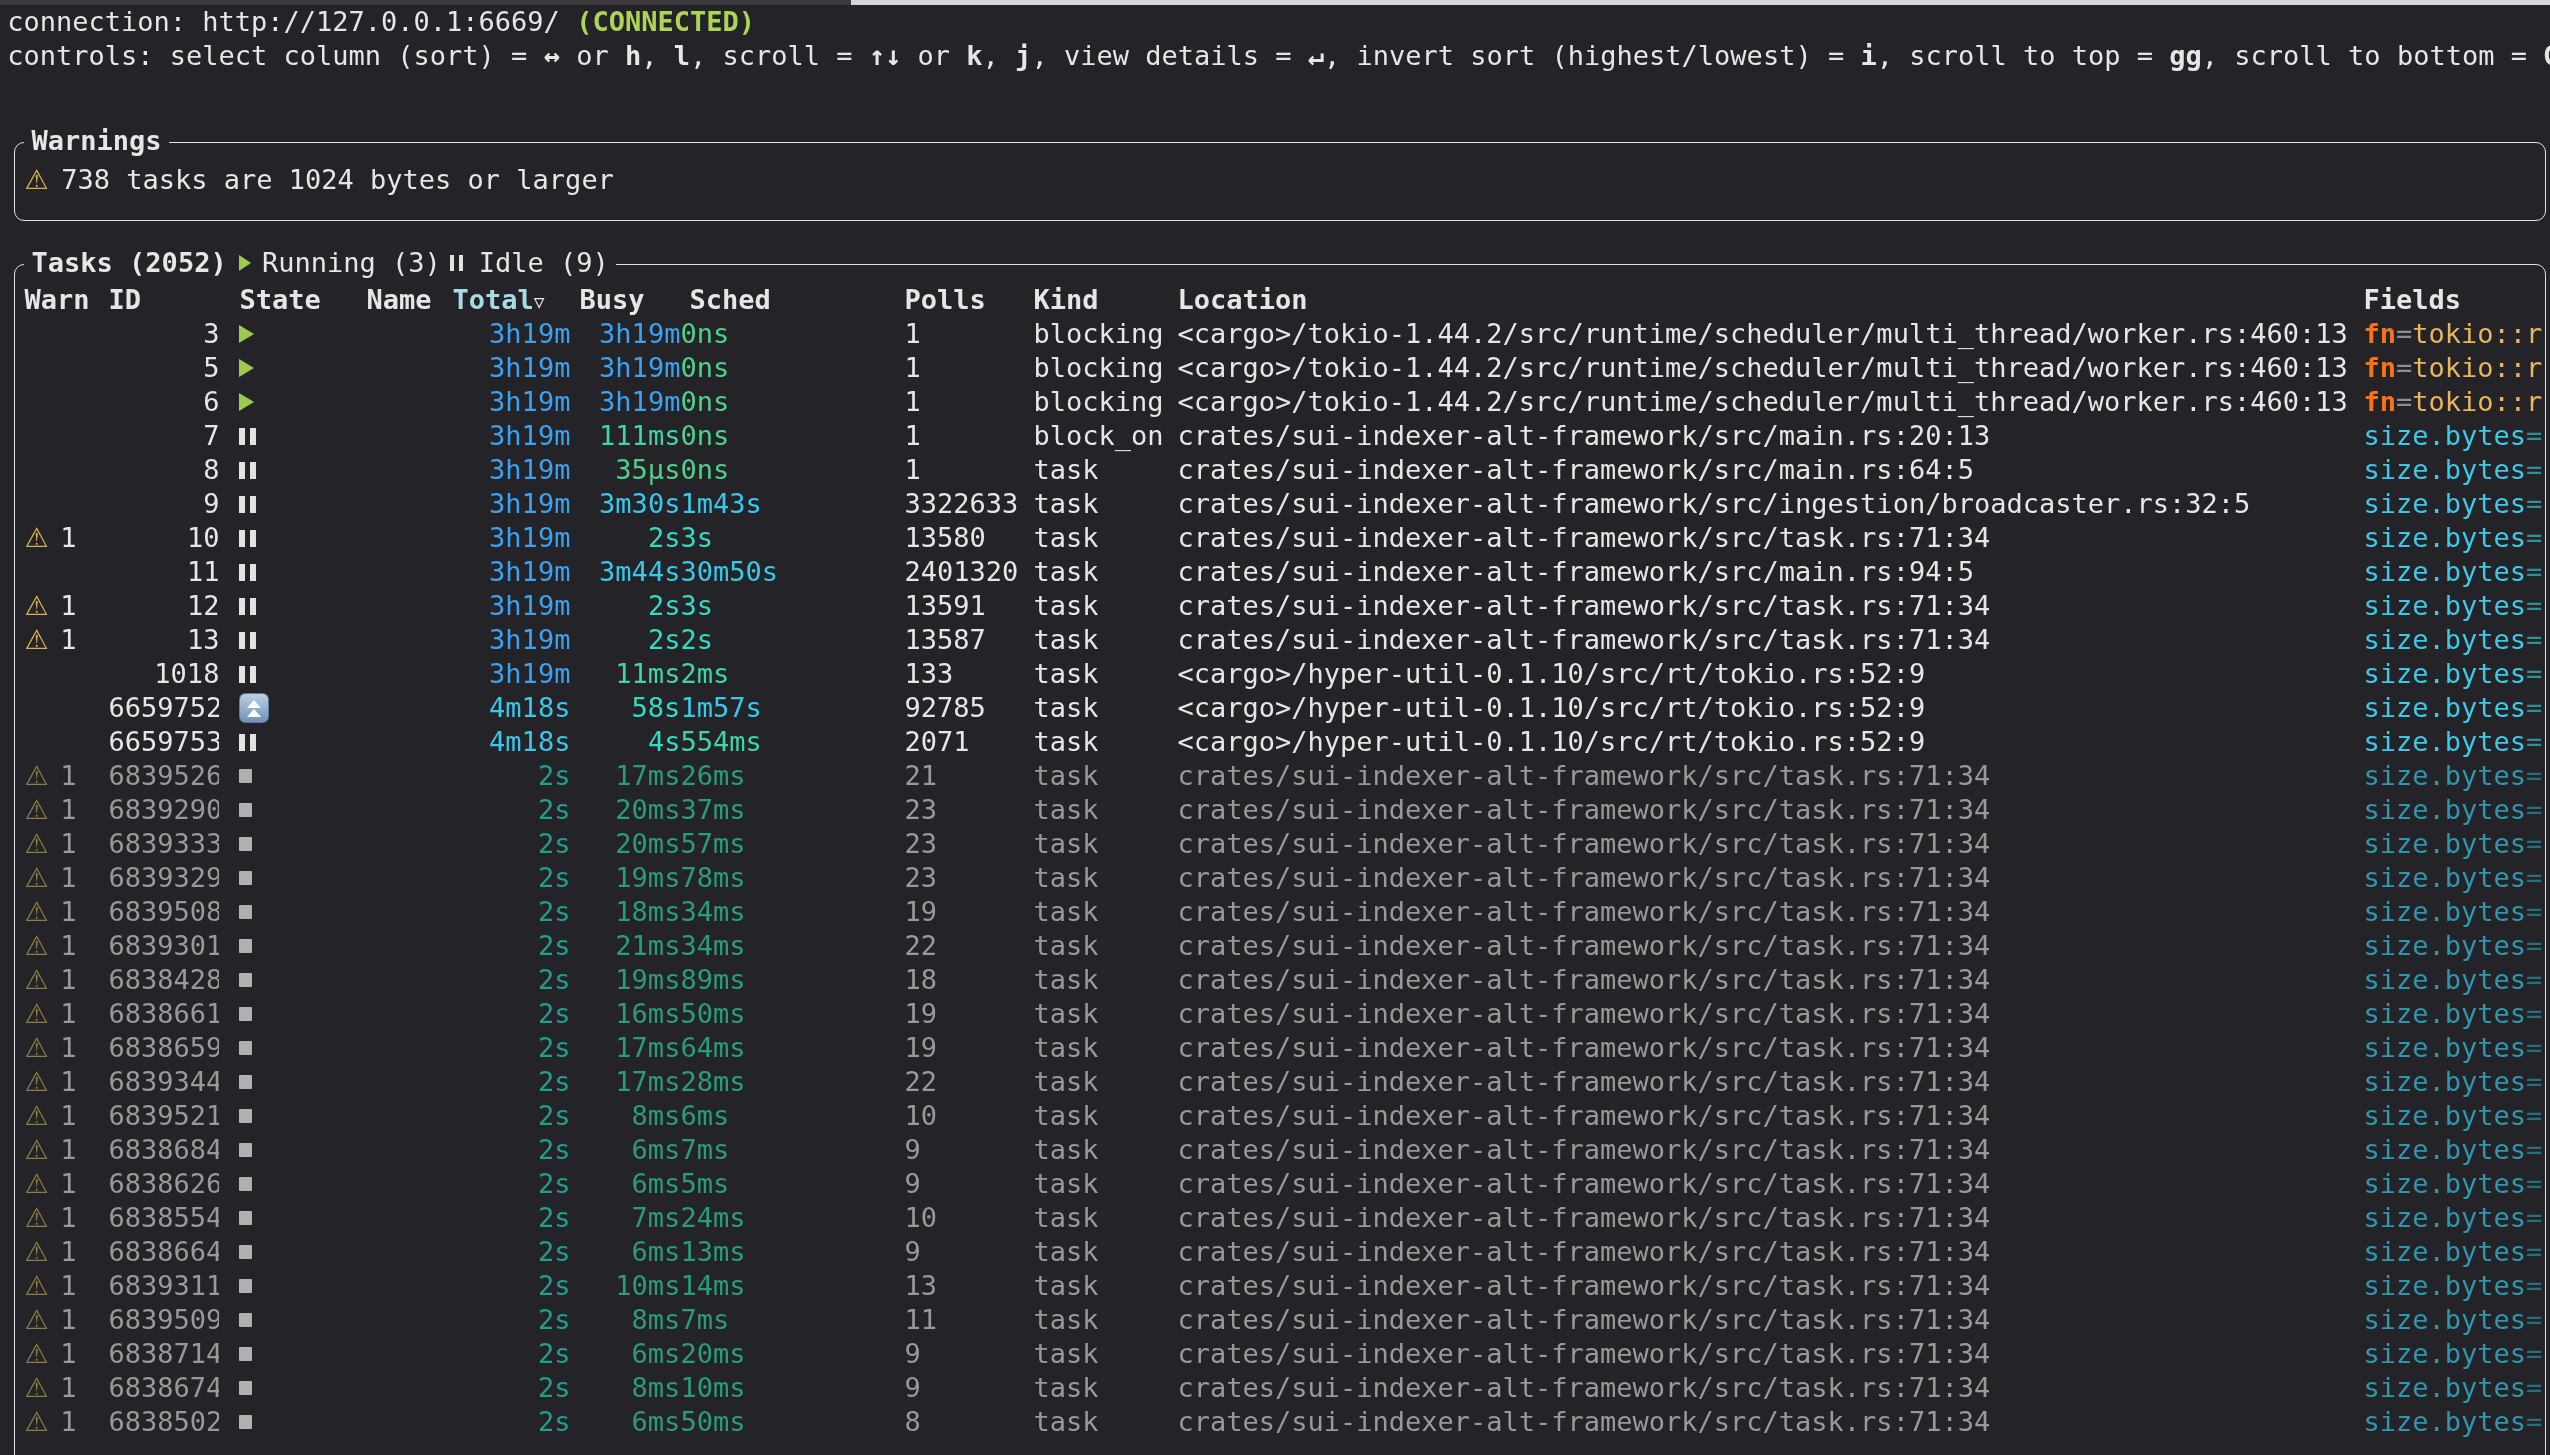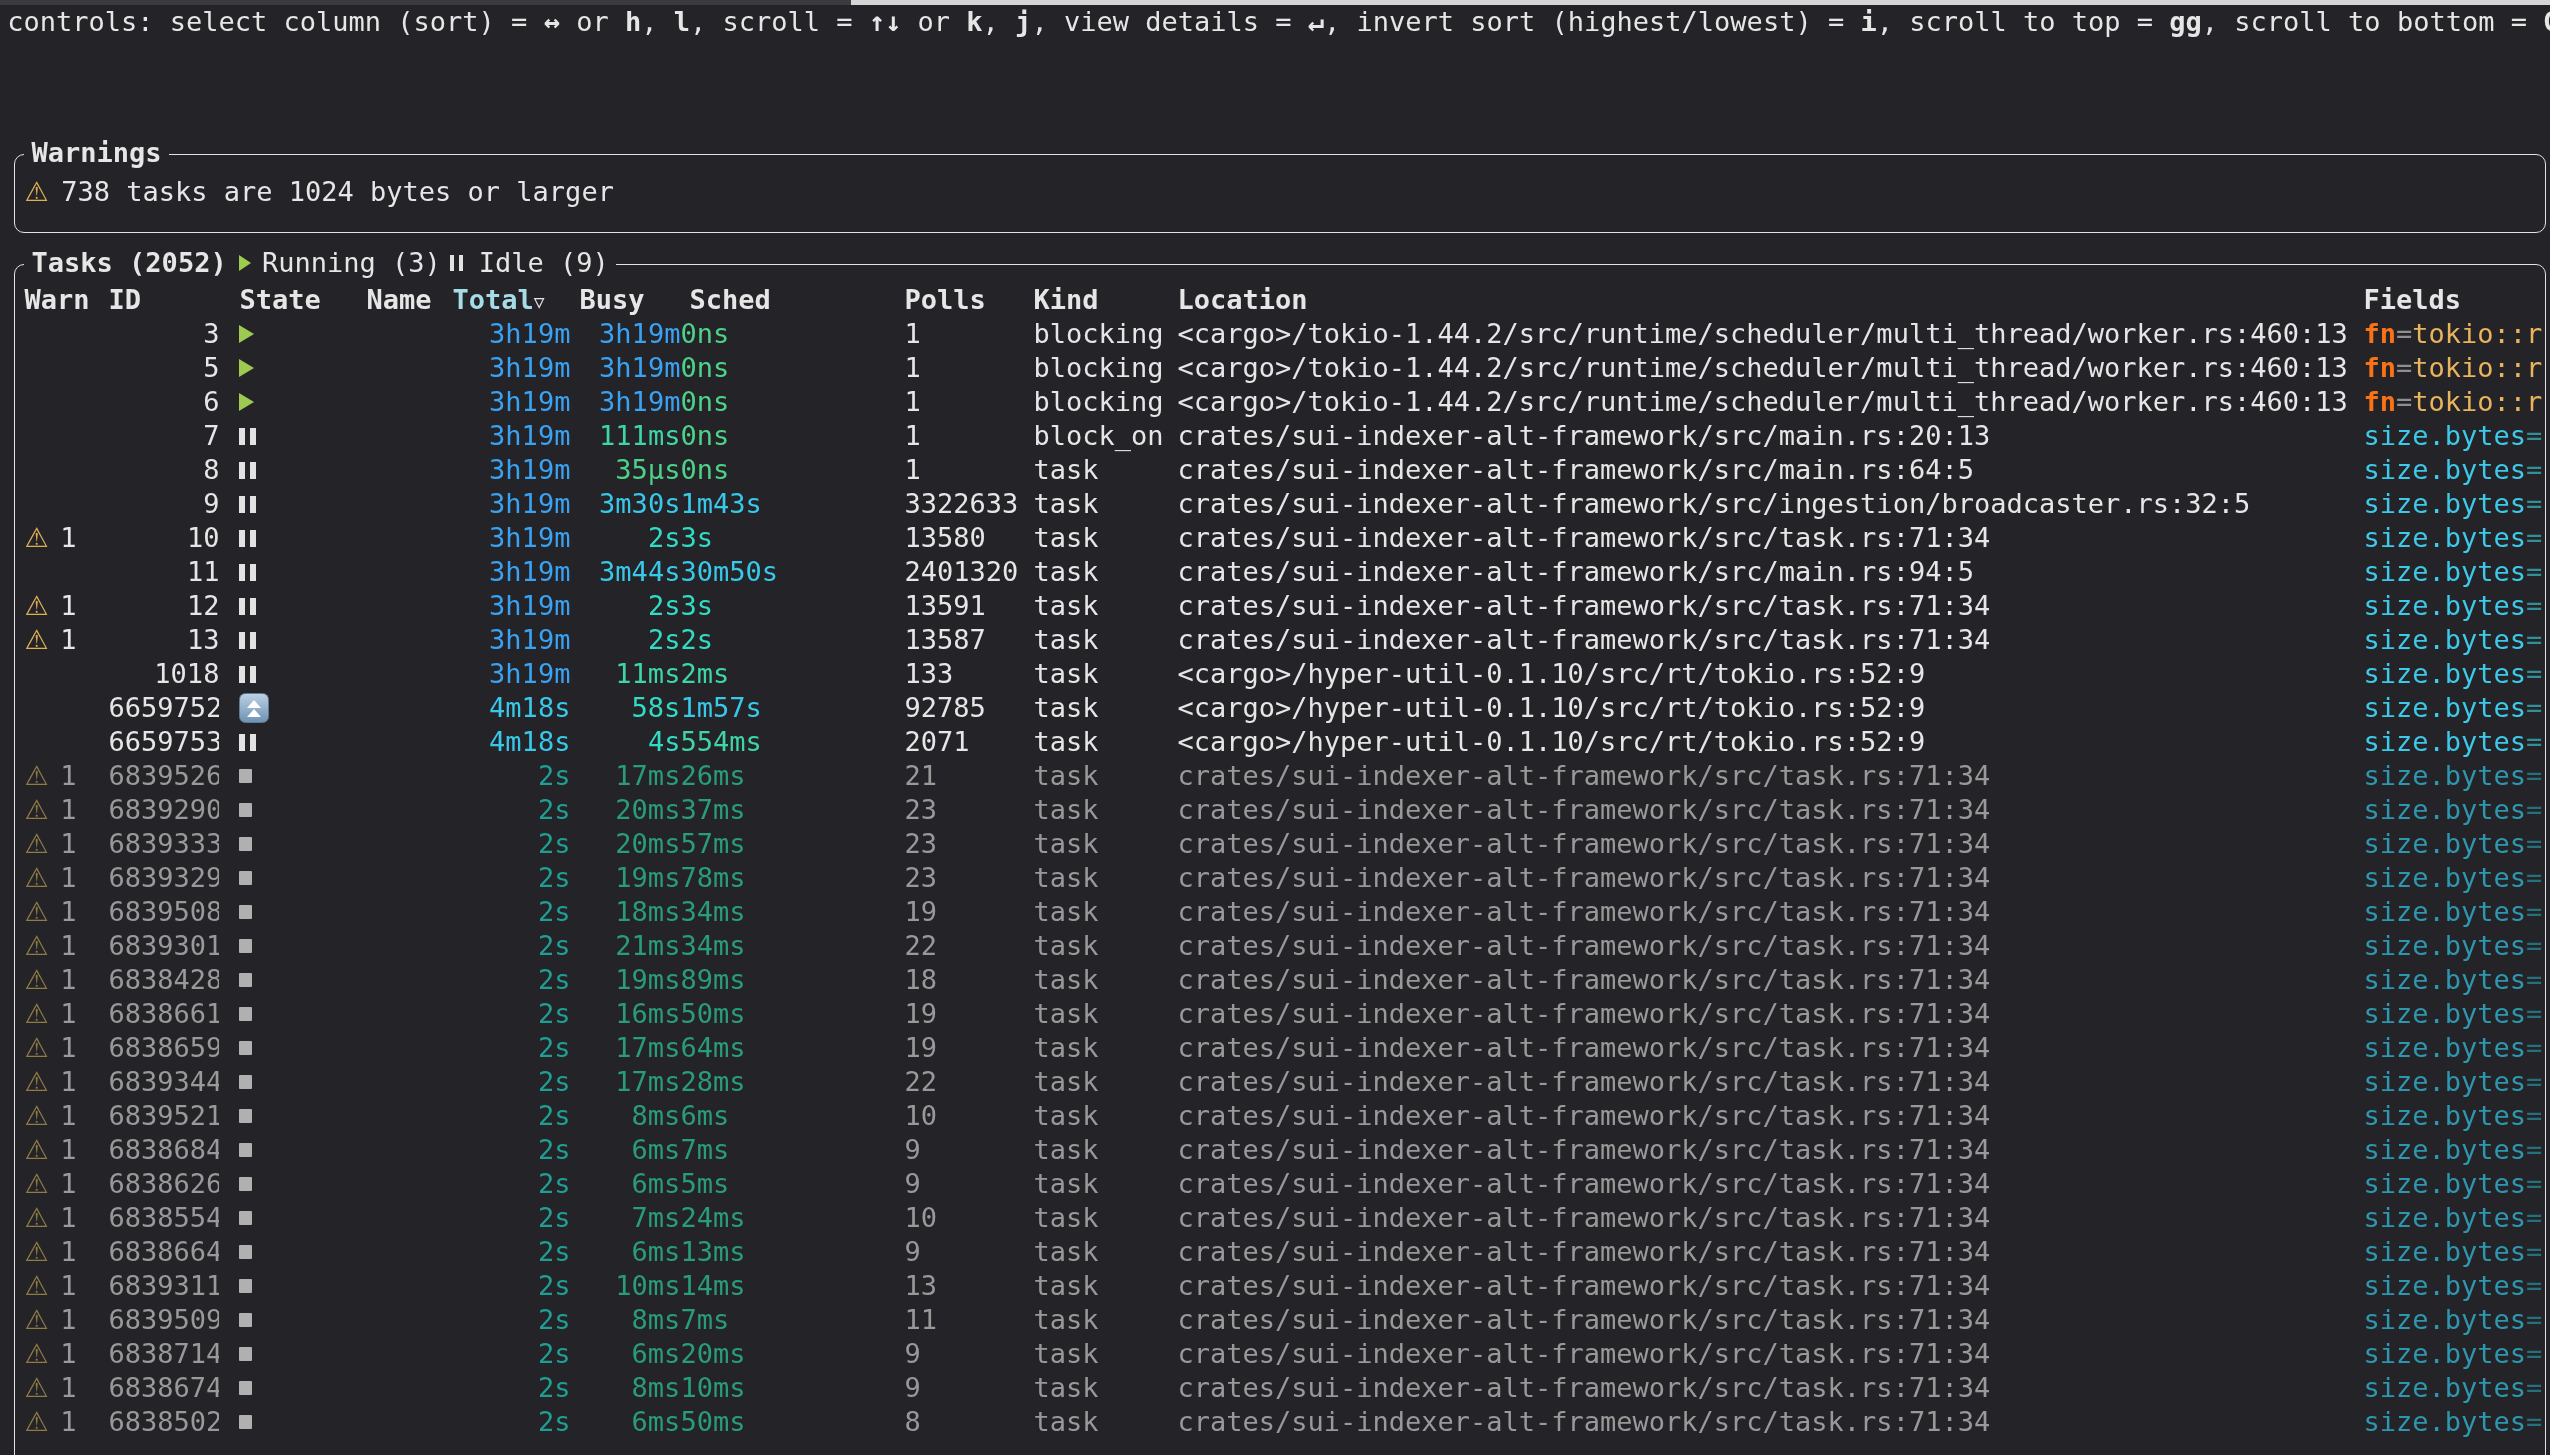--- a/index.html
+++ b/index.html
@@ -18,21 +18,21 @@
   .strip-left  { width:851px; background:#3b3b3f; }
   .strip-right { flex:1; background:#d5d5d6; }
 
   
   .status { position:absolute; top:4.5px; left:7.2px; right:0; }
   .line { height:34px; white-space:pre; overflow:hidden; }
   .connected { color:#aed455; font-weight:bold; }
 
   
   .panel { position:absolute; left:14.4px; right:3.6px; border:1.8px solid #e3e3e3; border-radius:10px; }
-  .warnings { top:154px; height:79px; }
+  .warnings { top:142px; height:79px; }
   .tasks    { top:264px; height:1256px; }
   .panel-title {
     position:absolute; top:-19px; left:9px; height:34px;
     background:#242428; padding:0 7.2px; display:flex; align-items:center; white-space:pre;
   }
   .warn-row { margin:20px 0 0 9px; height:34px; display:flex; align-items:center; white-space:pre; }
   .warn-glyph { color:#dcaf56; margin-right:12.6px; font-family:"DejaVu Sans",sans-serif; }
 
   
   .thead, .row { display:flex; height:34px; white-space:pre; width:100%; padding-left:9px; }
@@ -95,20 +95,21 @@
 </head>
 <body>
 
 <div class="screen">
   <div class="top-strip">
     <div class="strip-left"></div>
     <div class="strip-right"></div>
   </div>
 
   <div class="status">
+    <div class="line"><span>connection: http://127.0.0.1:6669/ </span><span class="connected">(CONNECTED)</span></div>
     <div class="line" id="controls-line"><span>controls: select column (sort) = </span><span class="b">↔</span><span> or </span><span class="b">h</span><span>, </span><span class="b">l</span><span>, scroll = </span><span class="b">↑↓</span><span> or </span><span class="b">k</span><span>, </span><span class="b">j</span><span>, view details = </span><span class="b">↵</span><span>, invert sort (highest/lowest) = </span><span class="b">i</span><span>, scroll to top = </span><span class="b">gg</span><span>, scroll to bottom = </span><span class="b">G</span></div>
   </div>
 
   <div class="panel warnings">
     <div class="panel-title">
       <span class="b">Warnings</span>
     </div>
     <div class="warn-row">
       <span class="warn-glyph">⚠</span>
       <span>738 tasks are 1024 bytes or larger</span>

